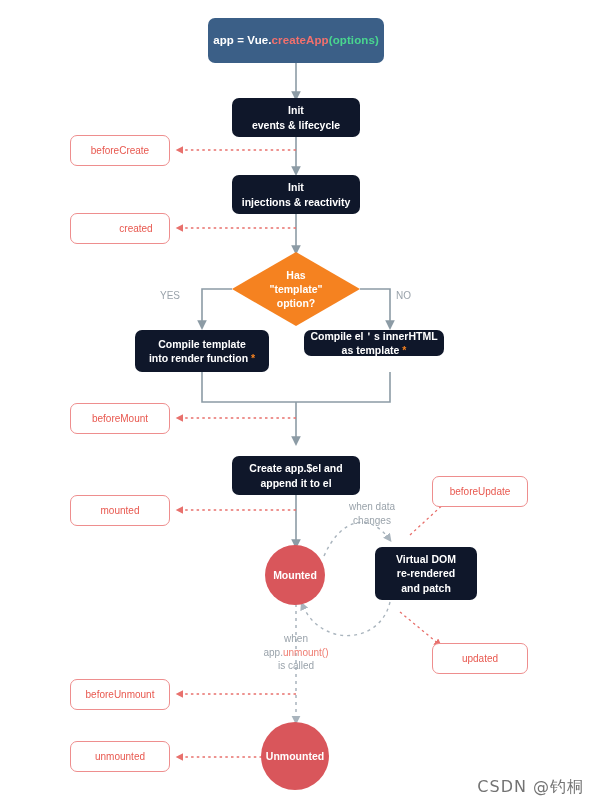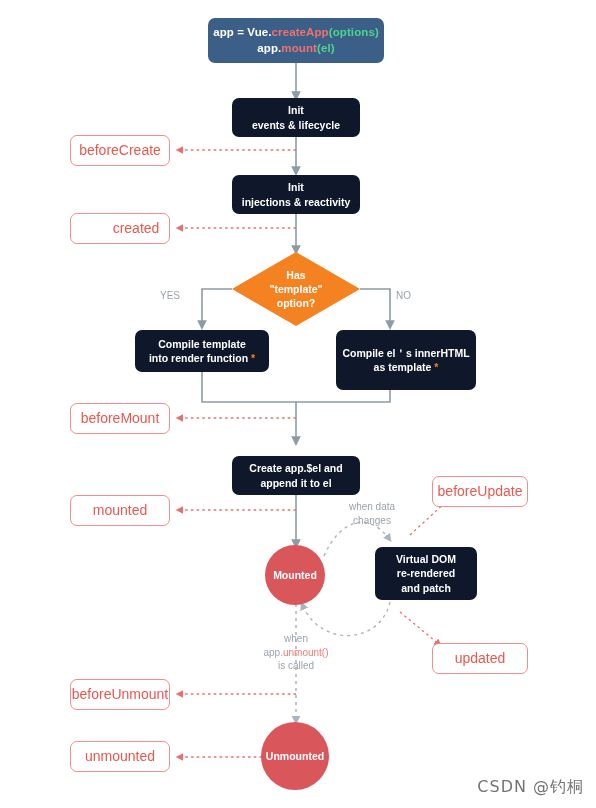--- a/index.html
+++ b/index.html
@@ -46,21 +46,21 @@
     border-radius: 7px;
     color: #ffffff;
     font-size: 10.5px;
     font-weight: bold;
   }
   .node-hook {
     background: #ffffff;
     border: 1.4px solid #ee8e8e;
     border-radius: 7px;
     color: #e8584f;
-    font-size: 14px;
+    font-size: 10px;
   }
   .node-diamond {
     width: 128px;
     height: 74px;
     color: #ffffff;
     font-size: 10.5px;
     font-weight: bold;
   }
   .diamond-shape {
     position: absolute;
@@ -156,21 +156,20 @@
     <path d="M390 602 C 380 645, 320 648, 302 604" stroke="#a9b4bd" stroke-width="1.4" fill="none" stroke-dasharray="3,4" marker-end="url(#arrow-gray-dash)"></path>
 
     <path d="M410 535 L448 500" stroke="#e8706c" stroke-width="1.3" fill="none" stroke-dasharray="2.5,3.2" marker-end="url(#arrow-red-left)"></path>
 
     <path d="M400 612 L440 645" stroke="#e8706c" stroke-width="1.3" fill="none" stroke-dasharray="2.5,3.2" marker-end="url(#arrow-red-left)"></path>
   </svg>
 
   <div class="node node-create" style="left:208px; top:18px; width:176px; height:45px;">
     <div>
       <div><span>app = Vue.</span><span class="tok-red">createApp</span><span class="tok-green">(</span><span class="tok-green">options</span><span class="tok-green">)</span></div>
-      <div><span>app.</span><span class="tok-red">mount</span><span class="tok-green">(</span><span class="tok-green">el</span><span class="tok-green">)</span></div>
     </div>
   </div>
 
   <div class="node node-green" style="left:232px; top:98px; width:128px; height:39px;">
     <div>
       <div>Init</div>
       <div>events &amp; lifecycle</div>
     </div>
   </div>
 
@@ -193,21 +192,21 @@
   <div class="edge-label" style="left:160px; top:289px;">YES</div>
   <div class="edge-label" style="left:396px; top:289px;">NO</div>
 
   <div class="node node-green" style="left:135px; top:330px; width:134px; height:42px;">
     <div>
       <div>Compile template</div>
       <div><span>into render function</span> <span class="tok-star">*</span></div>
     </div>
   </div>
 
-  <div class="node node-green" style="left:336px; top:330px; width:140px; height:60px;">
+  <div class="node node-green" style="left:304px; top:330px; width:140px; height:26px;">
     <div>
       <div>Compile el＇s innerHTML</div>
       <div><span>as template</span> <span class="tok-star">*</span></div>
     </div>
   </div>
 
   <div class="node node-green" style="left:232px; top:444px; width:128px; height:39px;margin-top:12px;">
     <div>
       <div>Create app.$el and</div>
       <div>append it to el</div>

